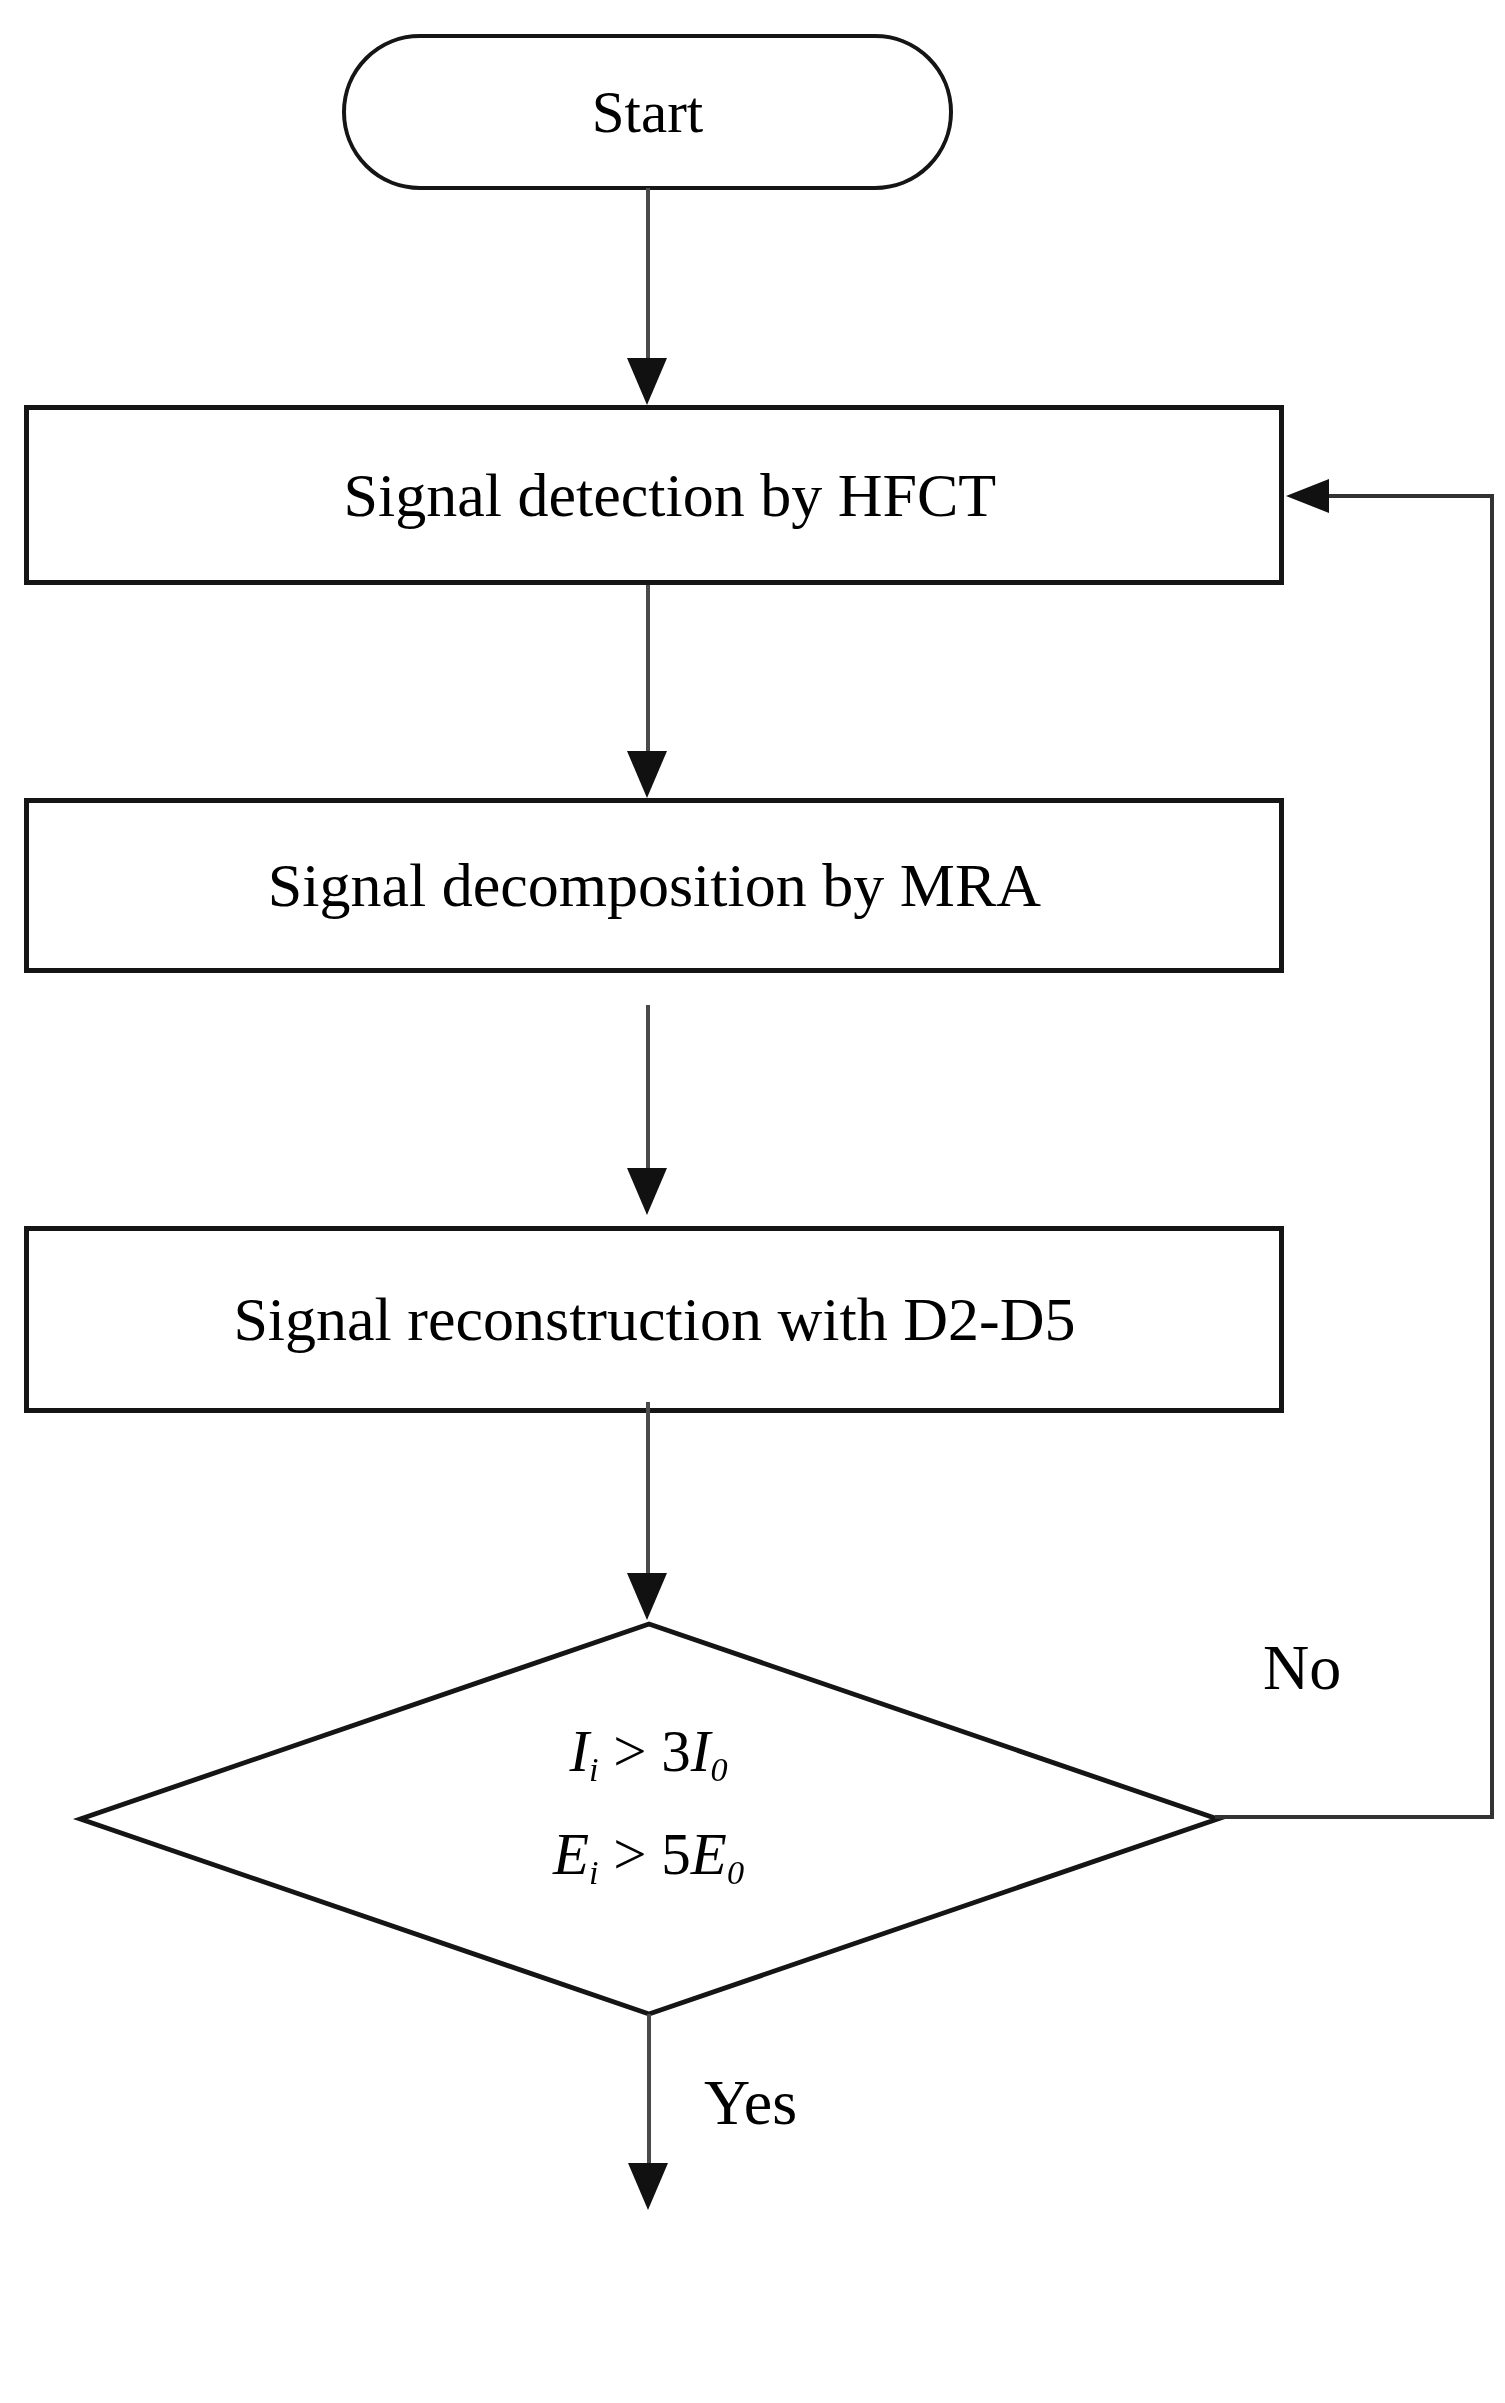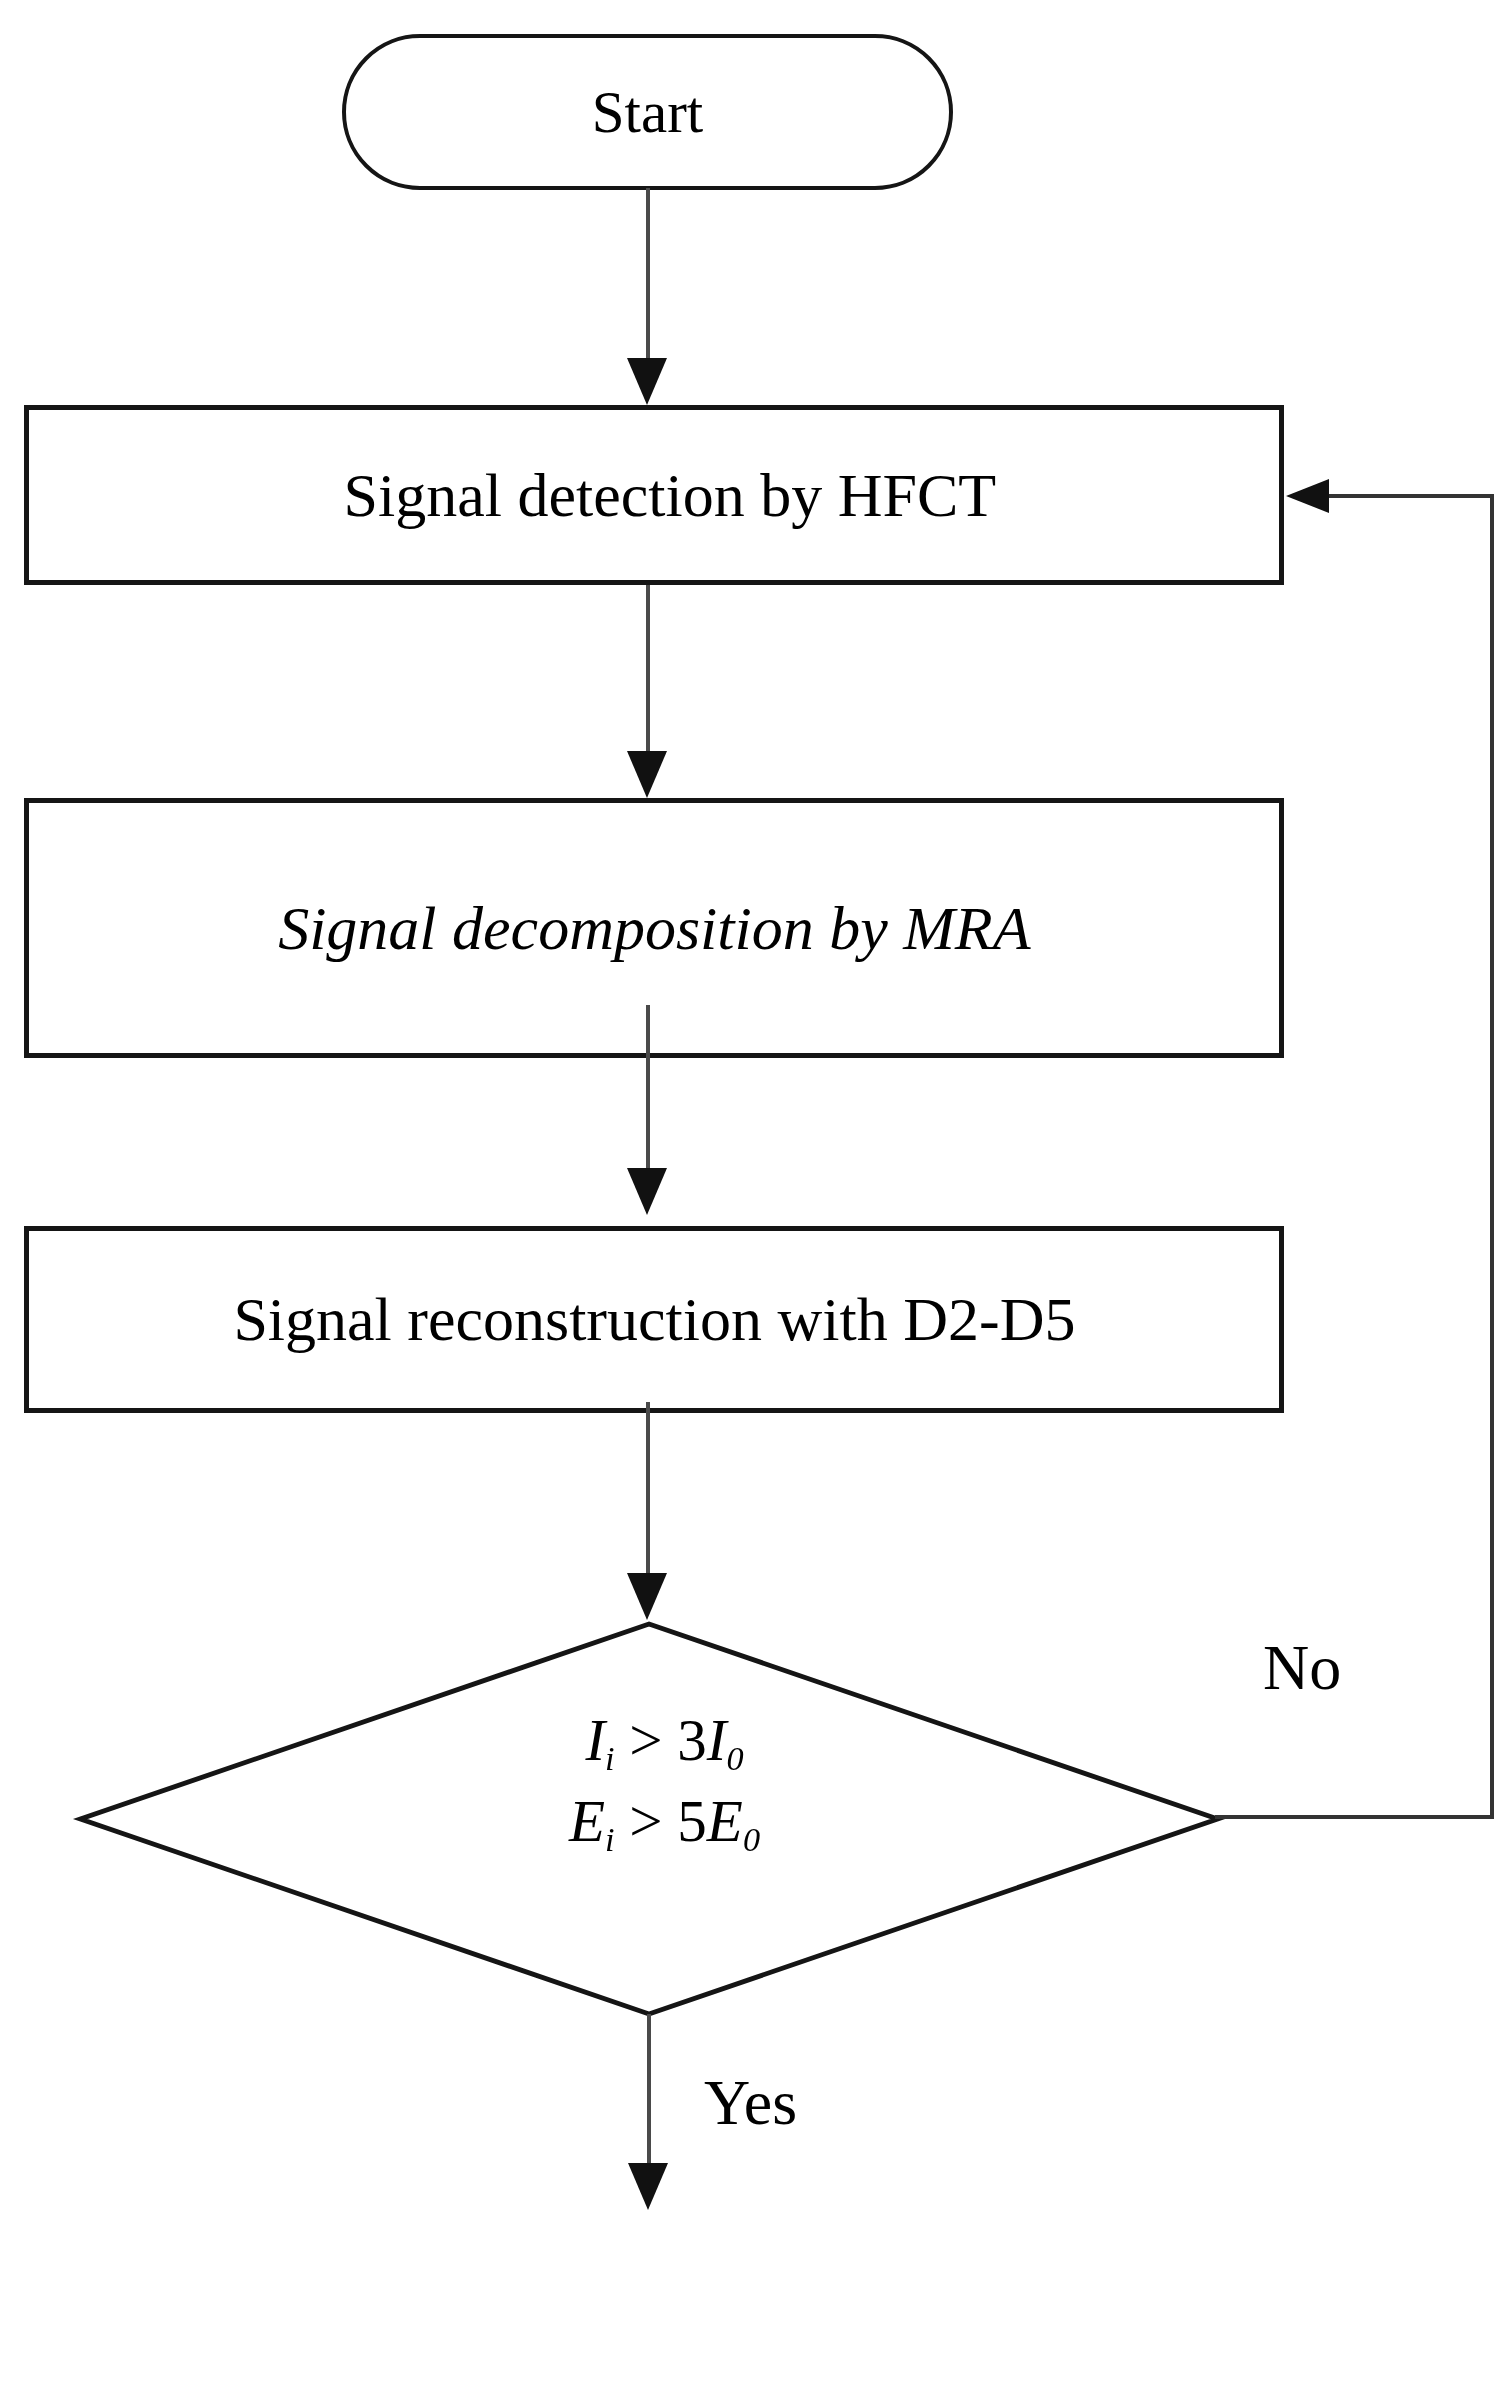--- a/index.html
+++ b/index.html
@@ -39,45 +39,45 @@
     width: 611px; height: 156px;
     border-radius: 78px;
     font-size: 59px;
   }
   .node-detect {
     left: 24.4px; top: 405px;
     width: 1260px; height: 180px; padding-left: 31px;
   }
   .node-decompose {
     left: 24.4px; top: 798px;
-    width: 1260px; height: 260px; font-style: italic;
+    width: 1260px; height: 175px;
   }
   .node-reconstruct {
     left: 24.4px; top: 1215px;
     width: 1260px; height: 187px; margin-top: 11px;
   }
   .node-alarm {
     left: 345px; top: 2212px;
     width: 602px; height: 168px;
     border-radius: 84px;
     font-size: 59px;
   }
   
   .diamond-wrap {
     position: absolute;
     left: 59px; top: 1619px;
     width: 1180px; height: 400px;
   }
   .decision-text {
     position: absolute;
-    left: 372px; top: 1709px;
+    left: 356px; top: 1709px;
     width: 585px;
     text-align: center;
     font-size: 59px;
-    line-height: 63px;
+    line-height: 84px;
   }
   .decision-line { display: block; }
   .it { font-style: italic; }
   .sub {
     font-size: 0.58em;
     vertical-align: -0.30em;
   }
   
   .vline {
     position: absolute;

